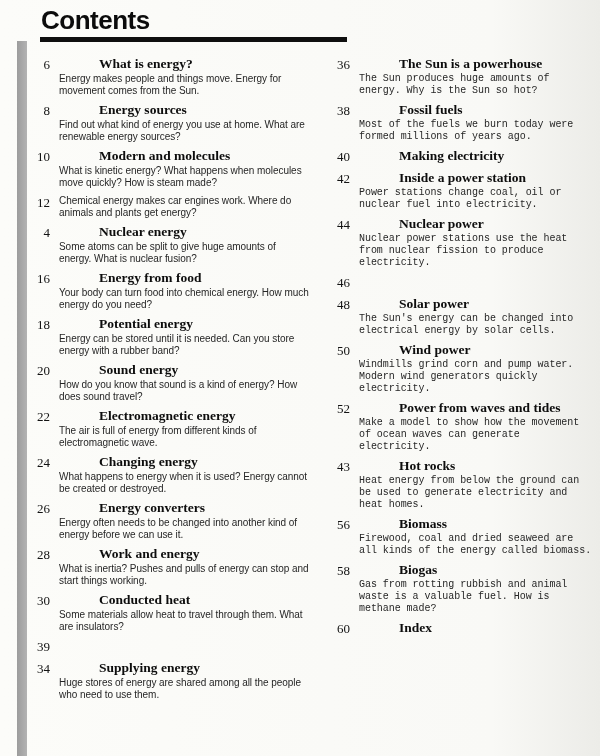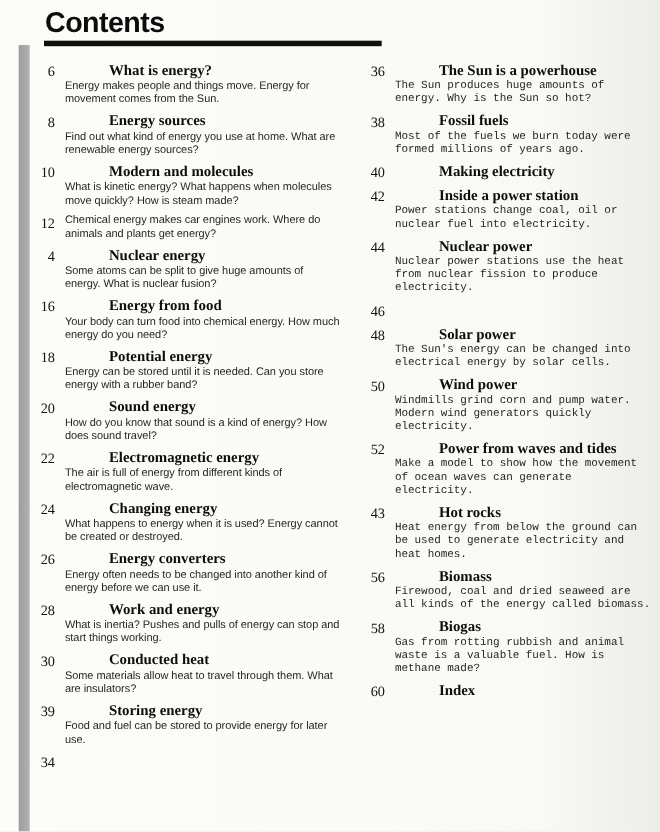--- a/index.html
+++ b/index.html
@@ -147,27 +147,27 @@
         </div>
       <div class="entry">
           <span class="num">30</span>
           <span class="ebody">
             <span class="etitle">Conducted heat</span>
             <span class="edesc">Some materials allow heat to travel through them. What are insulators?</span>
           </span>
         </div>
       <div class="entry">
           <span class="num">39</span>
-          <span class="ebody">
-            <span class="etitle">Storing energy</span>
-            <span class="edesc">Food and fuel can be stored to provide energy for later use.</span>
-          </span>
         </div>
       <div class="entry">
           <span class="num">34</span>
+          <span class="ebody">
+            <span class="etitle">Supplying energy</span>
+            <span class="edesc">Huge stores of energy are shared among all the people who need to use them.</span>
+          </span>
         </div>
     </div>
 
     <div class="col col-right">
       <div class="entry">
           <span class="num">36</span>
           <span class="ebody">
             <span class="etitle">The Sun is a powerhouse</span>
             <span class="edesc">The Sun produces huge amounts of energy. Why is the Sun so hot?</span>
           </span>

